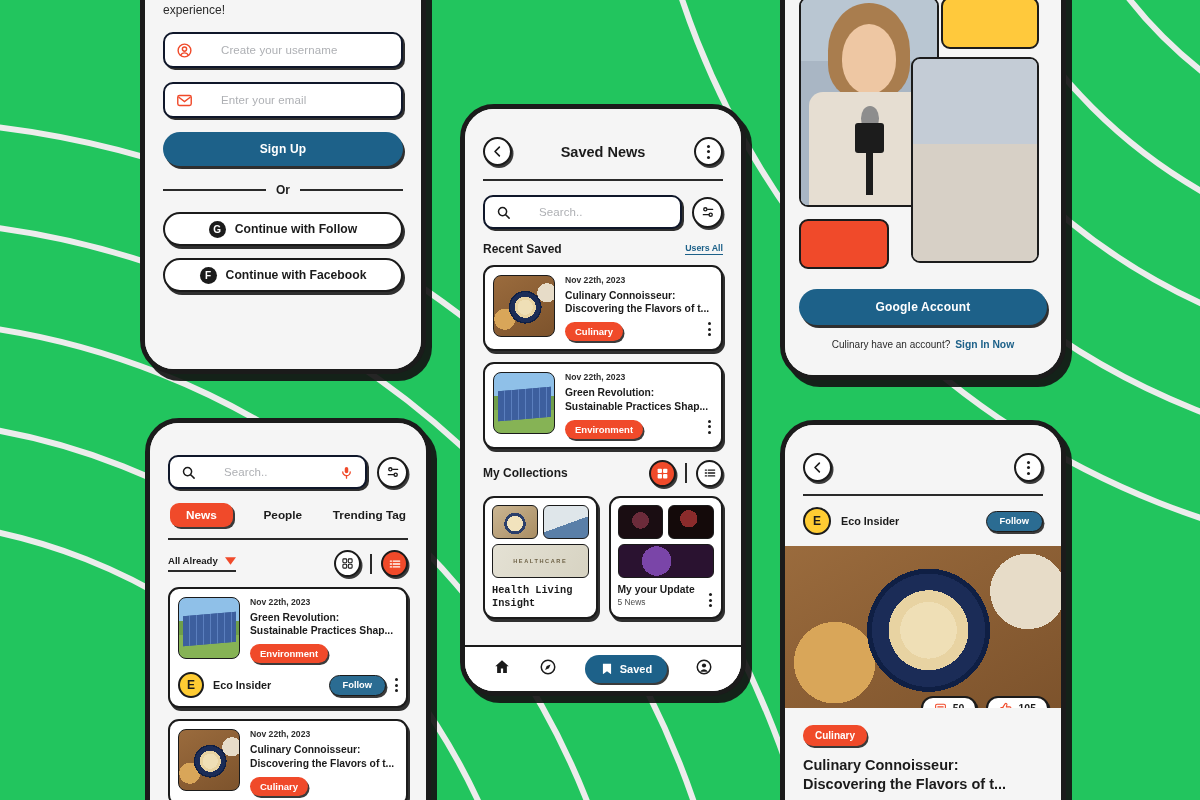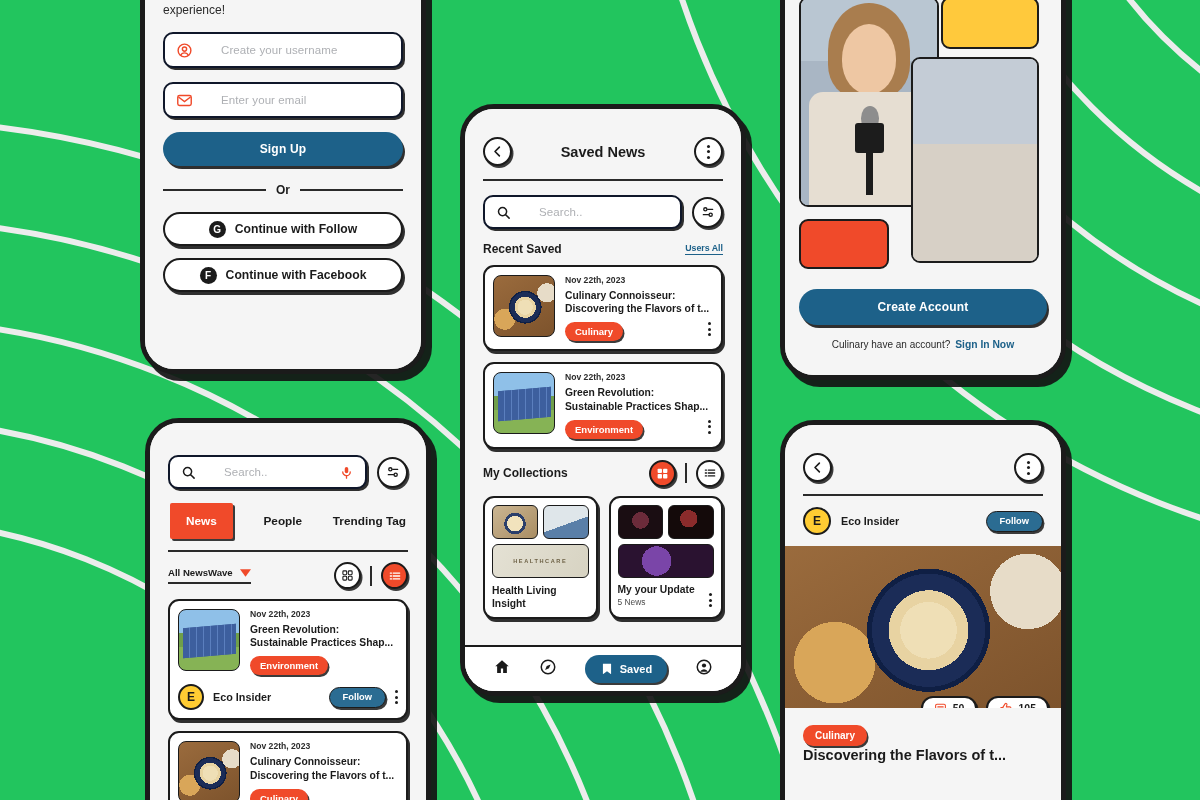--- a/index.html
+++ b/index.html
@@ -157,22 +157,22 @@
   .nav-pill {
     display: flex; align-items: center; gap: 6px;
     background: #1d6189; color: #fff;
     height: 28px; padding: 0 15px; border-radius: 15px;
     font-size: 11px; font-weight: bold;
     box-shadow: 2px 2px 0 rgba(25,25,25,.85);
   }
   .divider { height: 2px; background: #2a2a2a; margin: 10px 0; }
   .tab { font-size: 11.8px; font-weight: bold; color: #1b1b1b; }
   .tab.active {
-    background: #f04a2a; color: #fff; border-radius: 2px;
-    padding: 11px 16px; box-shadow: 2px 2px 0 rgba(25,25,25,.85);
+    background: #f04a2a; color: #fff; border-radius: 9px;
+    padding: 5px 16px; box-shadow: 2px 2px 0 rgba(25,25,25,.85);
   }
   .toggle-sq {
     width: 27px; height: 27px; border-radius: 50%;
     display: flex; align-items: center; justify-content: center;
     border: 2.2px solid #1b1b1b; background: #fff; flex: none;
     box-shadow: 1.5px 2px 0 rgba(25,25,25,.85);
   }
   .toggle-sq.on { background: #f04a2a; border-color: #1b1b1b; }
   .coll-card {
     background: #fff; border: 2px solid #1b1b1b; border-radius: 11px;
@@ -284,21 +284,21 @@
             </div>
           </div>
           <div class="block-yellow" style="position:absolute;right:8px;top:0;width:98px;height:52px;"></div>
           <div style="position:absolute;left:112px;top:60px;right:8px;bottom:6px;border:2px solid #1b1b1b;border-radius:9px;overflow:hidden;background:#b9c6d2;">
             <div style="width:100%;height:100%;background:linear-gradient(180deg,#c4ccd6 0 42%,#d7d0c6 42% 100%);"></div>
           </div>
           <div class="block-orange" style="position:absolute;left:0;bottom:0;width:90px;height:50px;"></div>
 
         </div>
 
-        <div class="btn-primary" style="margin-top:20px;height:36px;border-radius:19px;">Create Account</div>
+        <div class="btn-primary" style="margin-top:20px;height:36px;border-radius:19px;">Google Account</div>
 
         <div style="display:flex;justify-content:center;gap:5px;margin-top:14px;align-items:baseline;">
           <span style="font-size:10px;color:#2b2b2b;">Culinary have an account?</span>
           <span style="font-size:10.3px;font-weight:bold;color:#1d6189;">Sign In Now</span>
         </div>
       </div>
     </div>
   </div>
 
   <div class="phone" id="phone-saved">
@@ -406,21 +406,21 @@
 
         <div style="display:flex;gap:11px;">
           <div class="coll-card" style="flex:1;">
             <div style="display:flex;gap:5px;margin-bottom:5px;">
               <div class="coll-img img-food2" style="flex:1;height:34px;"></div>
               <div class="coll-img img-run" style="flex:1;height:34px;"></div>
             </div>
             <div class="coll-img img-health" style="height:34px;display:flex;align-items:center;justify-content:center;">
               <span style="font-size:5.6px;letter-spacing:1.6px;color:#6d6145;font-weight:bold;">HEALTHCARE</span>
             </div>
-            <div style="font-size:10.3px;font-weight:bold;color:#1b1b1b;margin-top:6px;line-height:1.3;">Health Living Insight</div>
+            <div style="font-size:10.3px;font-weight:bold;color:#1b1b1b;margin-top:6px;line-height:1.3;font-family:Liberation Mono, monospace;">Health Living Insight</div>
           </div>
           <div class="coll-card" style="flex:1;position:relative;">
             <div style="display:flex;gap:5px;margin-bottom:5px;">
               <div class="coll-img img-concert1" style="flex:1;height:34px;"></div>
               <div class="coll-img img-concert2" style="flex:1;height:34px;"></div>
             </div>
             <div class="coll-img img-concert3" style="height:34px;"></div>
             <div style="font-size:10.3px;font-weight:bold;color:#1b1b1b;margin-top:6px;">My your Update</div>
             <div style="font-size:8.4px;color:#4a4a4a;margin-top:2px;">5 News</div>
             <span class="dots-v" style="position:absolute;right:9px;bottom:10px;">
@@ -505,21 +505,21 @@
         <div style="display:flex;align-items:center;justify-content:space-between;margin:14px 2px 0;">
           <span class="tab active">News</span>
           <span class="tab">People</span>
           <span class="tab">Trending Tag</span>
         </div>
 
         <div class="divider" style="margin:11px 0 10px;"></div>
 
         <div style="display:flex;align-items:center;justify-content:space-between;margin-bottom:10px;">
           <div style="display:flex;align-items:center;gap:7px;border-bottom:2px solid #2a2a2a;padding-bottom:4px;">
-            <span style="font-size:9.6px;font-weight:bold;color:#1b1b1b;">All NewsWave</span>
+            <span style="font-size:9.6px;font-weight:bold;color:#1b1b1b;">All Already</span>
             <span class="icon">
               <svg width="11" height="8" viewBox="0 0 12 8" fill="#f04a2a">
                   <path d="M0 0h12L6 8z"></path>
                 </svg>
             </span>
           </div>
           <div style="display:flex;align-items:center;gap:9px;">
             <div class="toggle-sq">
               <span class="icon">
                 <svg width="13" height="13" viewBox="0 0 24 24" fill="none" stroke="#1b1b1b" stroke-width="2">
@@ -623,18 +623,19 @@
                   <path d="M7 10l4.5-7a2 2 0 0 1 3 2.4L13.5 9H20a1.8 1.8 0 0 1 1.7 2.4l-2.3 7A2 2 0 0 1 17.5 20H7z"></path>
               </svg>
             </span>
             <span>105</span>
           </span>
         </div>
       </div>
 
       <div class="pad" style="padding-top:17px;">
         <span class="chip" style="height:21px;padding:0 12px;font-size:10px;">Culinary</span>
+        <div style="font-size:14.5px;font-weight:bold;color:#1b1b1b;margin-top:10px;line-height:1.3;">Culinary Connoisseur:</div>
         <div style="font-size:14.5px;font-weight:bold;color:#1b1b1b;line-height:1.3;">Discovering the Flavors of t...</div>
       </div>
     </div>
   </div>
 
 </div>
 
 </body></html>

